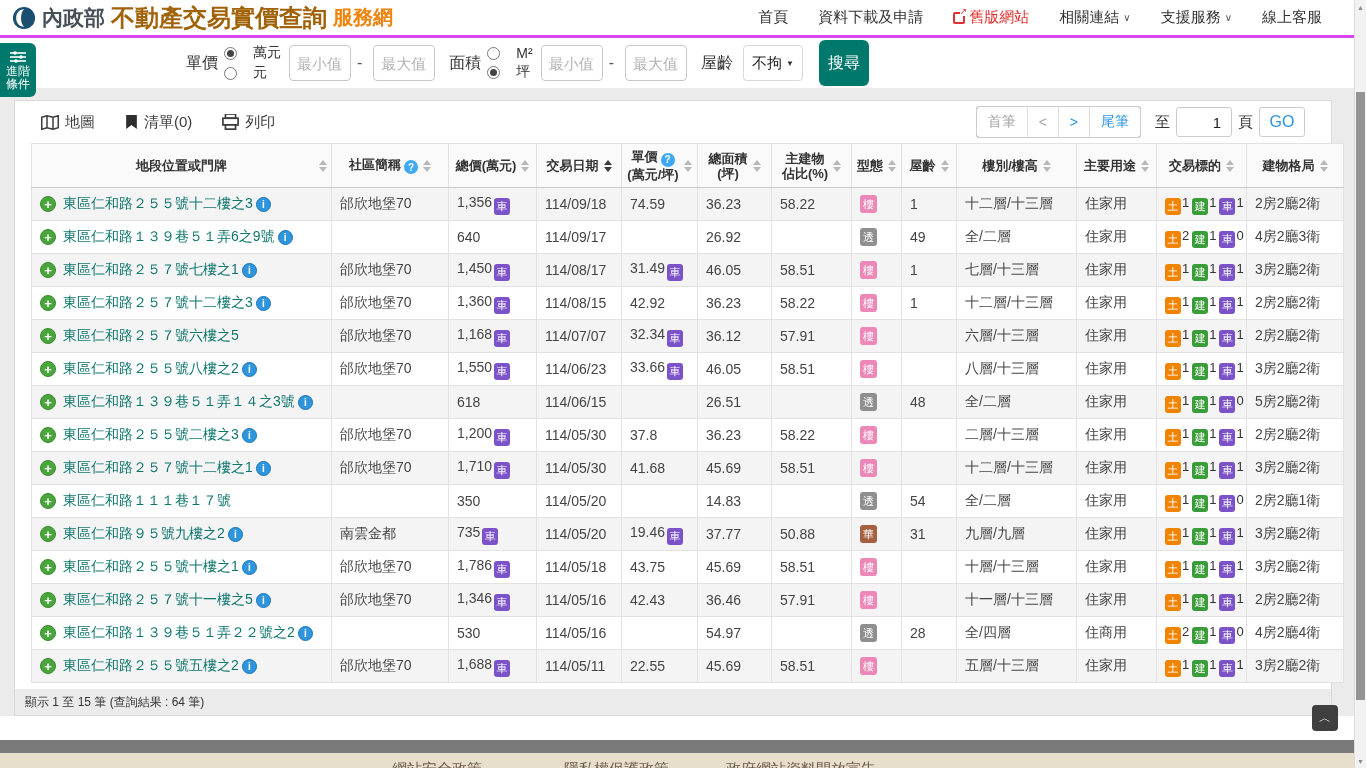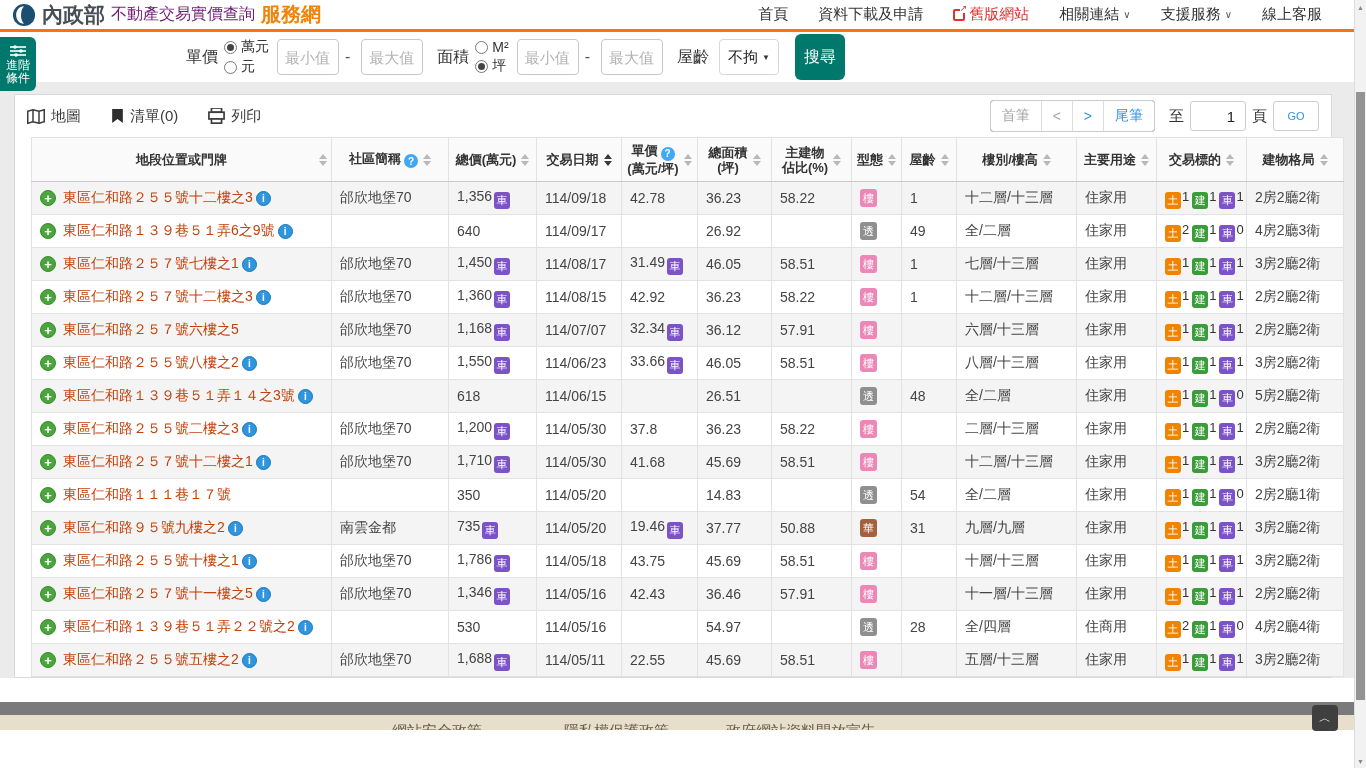--- a/index.html
+++ b/index.html
@@ -1,68 +1,68 @@
 <!DOCTYPE html>
 <html><head>
 <meta charset="utf-8">
 <style>
   *{box-sizing:border-box;margin:0;padding:0}
   html,body{width:1366px;height:768px;overflow:hidden;background:#fff;
     font-family:"Liberation Sans","DejaVu Sans",sans-serif;}
 
   
-  .top-header{height:32px;background:#fff;border-bottom:3px solid #f97316;
+  .top-header{height:38px;background:#fff;border-bottom:3px solid #d946ef;
     display:flex;align-items:center;justify-content:space-between;padding:0 44px 0 12px}
   .logo{display:flex;align-items:center;gap:6px;cursor:pointer}
   .logo-ministry{font-size:21px;font-weight:bold;color:#474f56;font-family:"DejaVu Serif",serif}
-  .logo-blue{font-size:16px;font-weight:normal;color:#701a75}
+  .logo-blue{font-size:24px;font-weight:bold;color:#a16207}
   .logo-orange{font-size:20px;font-weight:bold;color:#f0830a}
   .top-nav{display:flex;align-items:center;gap:30px}
   .nav-link{font-size:15px;color:#333;text-decoration:none;white-space:nowrap;display:inline-flex;align-items:center}
   .nav-link.red{color:#e03131}
   .caret{font-size:10px;color:#555;margin-left:4px}
   .ext-icon{position:relative;width:12px;height:12px;border:2px solid #e03131;border-radius:2px;
     display:inline-block;margin-right:4px}
   .ext-icon::after{content:"\2197";position:absolute;top:-8px;right:-4px;font-size:9px;color:#e03131;background:#fff}
 
   
   .filter-bar{height:50px;background:#fff;position:relative;display:flex;align-items:center;padding-left:172px}
   .adv-btn{position:absolute;left:0;top:5px;width:36px;height:54px;background:#00786b;color:#fff;border:none;
     border-radius:0 6px 6px 0;font-size:12px;line-height:13px;padding:2px 5px;cursor:pointer;text-align:center}
   .sliders-icon{display:block;margin:1px auto 2px}
   .f-label{font-size:16px;color:#333;margin:0 6px 0 14px;white-space:nowrap}
   .radio-col{display:flex;flex-direction:column;justify-content:center;gap:2px;font-size:14px;color:#333}
-  .radio-opt{display:flex;align-items:center;gap:4px;cursor:pointer;white-space:nowrap}
+  .radio-opt{display:flex;align-items:center;gap:16px;cursor:pointer;white-space:nowrap}
   .radio{width:13px;height:13px;border:1px solid #777;border-radius:50%;display:inline-block;position:relative;background:#fff}
   .radio.checked::after{content:"";position:absolute;left:2px;top:2px;right:2px;bottom:2px;background:#444;border-radius:50%}
   .f-input{width:62px;height:36px;border:1px solid #c8c8c8;border-radius:4px;padding:0 7px;font-size:15px;color:#333;margin-left:8px}
   .f-input::placeholder{color:#b3b3b3}
   .dash{color:#555;margin:0 3px 0 6px}
   .age-select{width:60px;height:36px;border:1px solid #d8d8d8;border-radius:4px;background:#fff;display:flex;
     align-items:center;justify-content:space-between;padding:0 8px;font-size:15px;color:#222;margin-left:4px;cursor:pointer}
   .age-caret{font-size:8px;color:#333}
   .search-btn{width:50px;height:46px;background:#00786b;color:#fff;border:none;border-radius:6px;
     font-size:16px;margin-left:16px;cursor:pointer}
 
   
   .main{background:#ebebeb;padding:12px 14px 0}
   .panel{background:#fff;border:1px solid #d9d9d9;width:1318px}
-  .toolbar{height:42px;display:flex;align-items:center;padding:0 12px}
+  .toolbar{height:42px;display:flex;align-items:center;padding:0 26px}
   .tool-item{display:flex;align-items:center;gap:6px;margin-right:30px;font-size:15px;color:#3c3c3c;cursor:pointer;background:none;border:none}
   .pager{margin-left:auto;display:flex;align-items:center}
   .pgroup{display:flex;border:1px solid #ccc;border-radius:3px;overflow:hidden;background:#701a75}
   .pbtn{min-width:28px;height:30px;display:flex;align-items:center;justify-content:center;background:#fff;
     border:none;border-right:1px solid #ddd;font-size:14px;padding:0 11px;cursor:pointer}
   .pbtn:last-child{border-right:none}
   .pbtn.disabled{color:#a5a5a5}
   .pbtn.blue{color:#2b95e0}
   .pg-to{margin:0 6px 0 14px;font-size:15px;color:#333}
   .page-input{width:56px;height:30px;border:1px solid #ccc;border-radius:3px;text-align:right;padding-right:10px;font-size:15px;color:#222}
   .pg-unit{margin:0 6px;font-size:15px;color:#333}
-  .go-btn{width:46px;height:30px;border:1px solid #ccc;border-radius:3px;background:#fff;color:#2b95e0;font-size:11px;cursor:pointer}
+  .go-btn{width:46px;height:30px;border:1px solid #ccc;border-radius:3px;background:#fff;color:#2b95e0;font-size:16px;cursor:pointer}
 
   
   table{border-collapse:collapse;table-layout:fixed;margin:0 16px;width:1312px}
   th,td{border:1px solid #e2e2e2}
   thead th{background:#fafafa;border-bottom:1px solid #c9c9c9;height:44px;font-size:13px;color:#333;
     font-weight:bold;text-align:center;vertical-align:middle;cursor:pointer}
   .th-wrap{display:flex;align-items:center;justify-content:center;gap:5px;position:relative;padding:0 2px}
   .th-lbl{display:flex;flex-direction:column;line-height:15px;align-items:center}
   .sort{display:inline-flex;flex-direction:column;gap:2px}
   .sort.abs{position:absolute;right:4px;top:50%;transform:translateY(-50%)}
@@ -71,21 +71,21 @@
   .sort .dn{border-top:5px solid #b8b8b8}
   .sort.active .up{border-bottom-color:#3a3a3a}
   .sort.active .dn{border-top-color:#3a3a3a}
   .help-icon{display:inline-flex;width:14px;height:14px;border-radius:50%;background:#3fa9f5;color:#fff;
     align-items:center;justify-content:center;font-size:10px;font-weight:bold;margin-left:3px;vertical-align:-2px}
   tbody td{height:33px;font-size:14px;color:#444;padding:0 8px;vertical-align:middle;white-space:nowrap;overflow:hidden}
   tbody tr:nth-child(odd) td{background:#f4f4f4}
   tbody tr:nth-child(even) td{background:#fff}
   .plus-icon{display:inline-flex;width:16px;height:16px;border-radius:50%;background:#4aa53c;border:1px solid #3c8a30;
     color:#fff;align-items:center;justify-content:center;font-size:13px;font-weight:bold;margin-right:7px;vertical-align:middle;cursor:pointer}
-  .addr-link{color:#c2410c;cursor:pointer}
+  .addr-link{color:#0f766e;cursor:pointer}
   .info-icon{display:inline-flex;width:15px;height:15px;border-radius:50%;background:#2f96dd;border:1px solid #1976bb;
     color:#fff;align-items:center;justify-content:center;font-size:10px;font-weight:bold;margin-left:3px;vertical-align:middle;cursor:pointer}
   .mini-badge{display:inline-flex;width:16px;height:17px;border-radius:3px;color:#fff;font-size:11px;
     align-items:center;justify-content:center;vertical-align:-3px;margin-left:2px}
   .deal-item{margin-right:3px;font-size:13px;color:#333}
   .deal-item .mini-badge{margin:0 1px 0 0}
   .type-badge{display:inline-flex;width:17px;height:18px;border-radius:3px;color:#fff;font-size:11px;
     align-items:center;justify-content:center}
   .summary-row{background:#ebebeb;height:26px;display:flex;align-items:center;padding:0 10px;
     font-size:12px;color:#333;margin-top:6px}
@@ -388,21 +388,21 @@
               </span>
             </th>
           </tr>
         </thead>
         <tbody>
           <tr>
             <td class="cell-address"><span class="plus-icon">+</span><span class="addr-link">東區仁和路２５５號十二樓之3</span><span class="info-icon">i</span></td>
             <td>邰欣地堡70</td>
             <td>1,356<span class="mini-badge" style="background: rgb(124, 82, 200);">車</span></td>
             <td>114/09/18</td>
-            <td>42.78</td>
+            <td>74.59</td>
             <td>36.23</td>
             <td>58.22</td>
             <td><span class="type-badge" style="background: rgb(236, 135, 183);">樓</span></td>
             <td>1</td>
             <td>十二層/十三層</td>
             <td>住家用</td>
             <td class="cell-deal"><span class="deal-item"><span class="mini-badge" style="background: rgb(240, 131, 0);">土</span><span>1</span></span><span class="deal-item"><span class="mini-badge" style="background: rgb(58, 157, 58);">建</span><span>1</span></span><span class="deal-item"><span class="mini-badge" style="background: rgb(124, 82, 200);">車</span><span>1</span></span></td>
             <td>2房2廳2衛</td>
           </tr>
           <tr>
@@ -611,20 +611,21 @@
             <td><span class="type-badge" style="background: rgb(236, 135, 183);">樓</span></td>
             <td></td>
             <td>五層/十三層</td>
             <td>住家用</td>
             <td class="cell-deal"><span class="deal-item"><span class="mini-badge" style="background: rgb(240, 131, 0);">土</span><span>1</span></span><span class="deal-item"><span class="mini-badge" style="background: rgb(58, 157, 58);">建</span><span>1</span></span><span class="deal-item"><span class="mini-badge" style="background: rgb(124, 82, 200);">車</span><span>1</span></span></td>
             <td>3房2廳2衛</td>
           </tr>
         </tbody>
       </table>
 
+    <div class="summary-row">顯示 1 至 15 筆 (查詢結果 : 64 筆)</div>
   </div>
 </div>
 
 <div class="gap-white"></div>
 <div class="footer-dark"></div>
 <div class="footer-beige">
   <div class="footer-links">
       <a class="footer-link" href="#">網站安全政策</a>
       <a class="footer-link" href="#">隱私權保護政策</a>
       <a class="footer-link" href="#">政府網站資料開放宣告</a>

